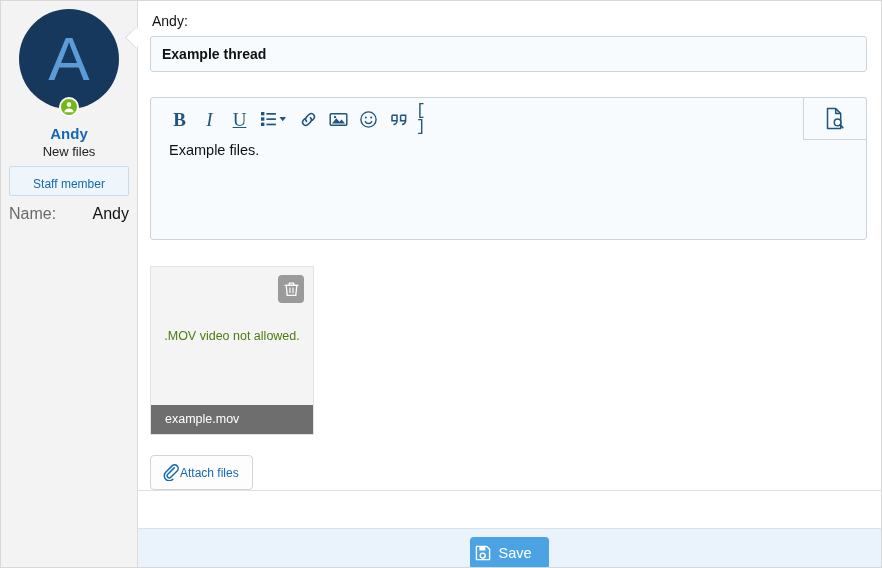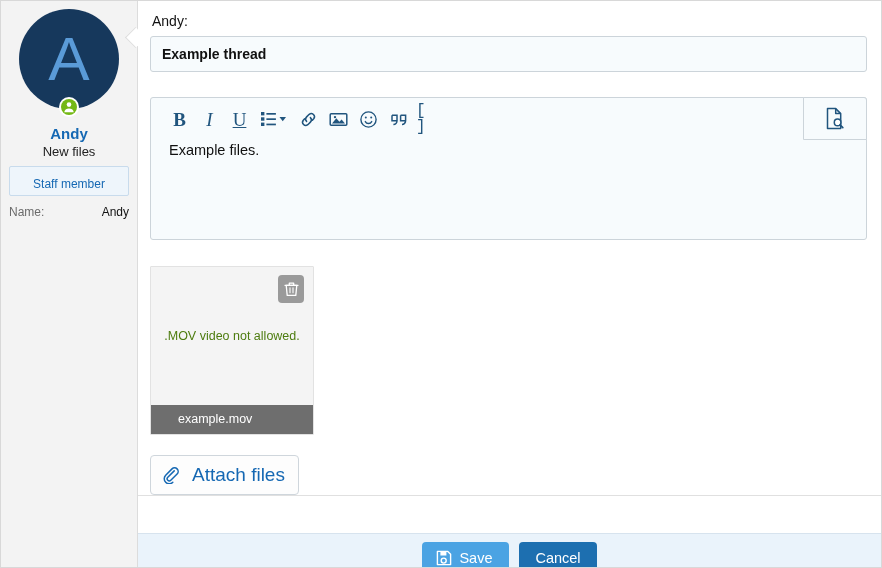--- a/index.html
+++ b/index.html
@@ -94,21 +94,21 @@
     text-align: center;
     padding: 10px 0 4px 0;
     border-radius: 2px;
     cursor: pointer;
   }
   .kv-row {
     display: flex;
     justify-content: space-between;
     align-items: baseline;
     margin-top: 9px;
-    font-size: 12px;
+    font-size: 16px;
   }
   .kv-key { color: #6b6b6b; }
   .kv-val { color: #111111; }
 
   
   .main {
     flex: 1 1 auto;
     display: flex;
     flex-direction: column;
     background: #ffffff;
@@ -224,36 +224,36 @@
     background: #9a9a9a;
     border-radius: 4px;
     display: flex; align-items: center; justify-content: center;
     cursor: pointer;
   }
   .attach-del svg { display: block; }
   .attach-name {
     background: #6e6e6e;
     color: #ffffff;
     font-size: 12.5px;
-    padding: 7px 8px 8px 27px;
+    padding: 7px 8px 8px 14px;
     white-space: nowrap;
     overflow: hidden;
     text-overflow: ellipsis;
   }
   .attach-btn {
     margin-top: 20px;
     display: inline-flex;
     align-items: center;
-    gap: 13px;
+    gap: 1px;
     border: 1px solid #cfd6dc;
     background: #fdfdfd;
     border-radius: 4px;
     padding: 8px 13px 8px 11px;
     color: #1568b3;
-    font-size: 19px;
+    font-size: 12px;
     cursor: pointer;
   }
   .attach-btn svg { display: block; }
 
   .spacer-row {
     height: 38px;
     border-top: 1px solid #e0e0e0;
     background: #ffffff;
     flex: 0 0 38px;
   }
@@ -272,21 +272,21 @@
     border: none;
     border-radius: 4px;
     font-size: 14.5px;
     color: #ffffff;
     cursor: pointer;
     display: inline-flex;
     align-items: center;
     gap: 7px;
     font-family: "Liberation Sans", sans-serif;
   }
-  .btn-save { background: #4ba3e3; padding: 8px 17px 8px 14px; }
+  .btn-save { background: #4ba3e3; padding: 8px 17px 8px 5px; }
   .btn-cancel { background: #1d6fb0; padding: 8px 16px; }
   .btn svg { display: block; }
 </style>
 </head>
 <body>
 
 <div class="page">
 
   <div class="sidebar">
     <div class="notch"></div>
@@ -423,18 +423,15 @@
       <button class="btn btn-save">
         <span>
           <svg width="16" height="16" viewBox="0 0 16 16">
             <path d="M1.4 1.4 h10.4 l2.8 2.8 v10.4 h-13.2 z" fill="none" stroke="#ffffff" stroke-width="1.4" stroke-linejoin="round"></path>
             <rect x="4.4" y="1.5" width="6" height="4" fill="#ffffff"></rect>
             <circle cx="7.7" cy="10.6" r="2.5" fill="none" stroke="#ffffff" stroke-width="1.4"></circle>
           </svg>
         </span>
         <span>Save</span>
       </button>
-      <button class="btn btn-cancel">
-        <span>Cancel</span>
-      </button>
     </div>
   </div>
 </div>
 
 </body></html>

